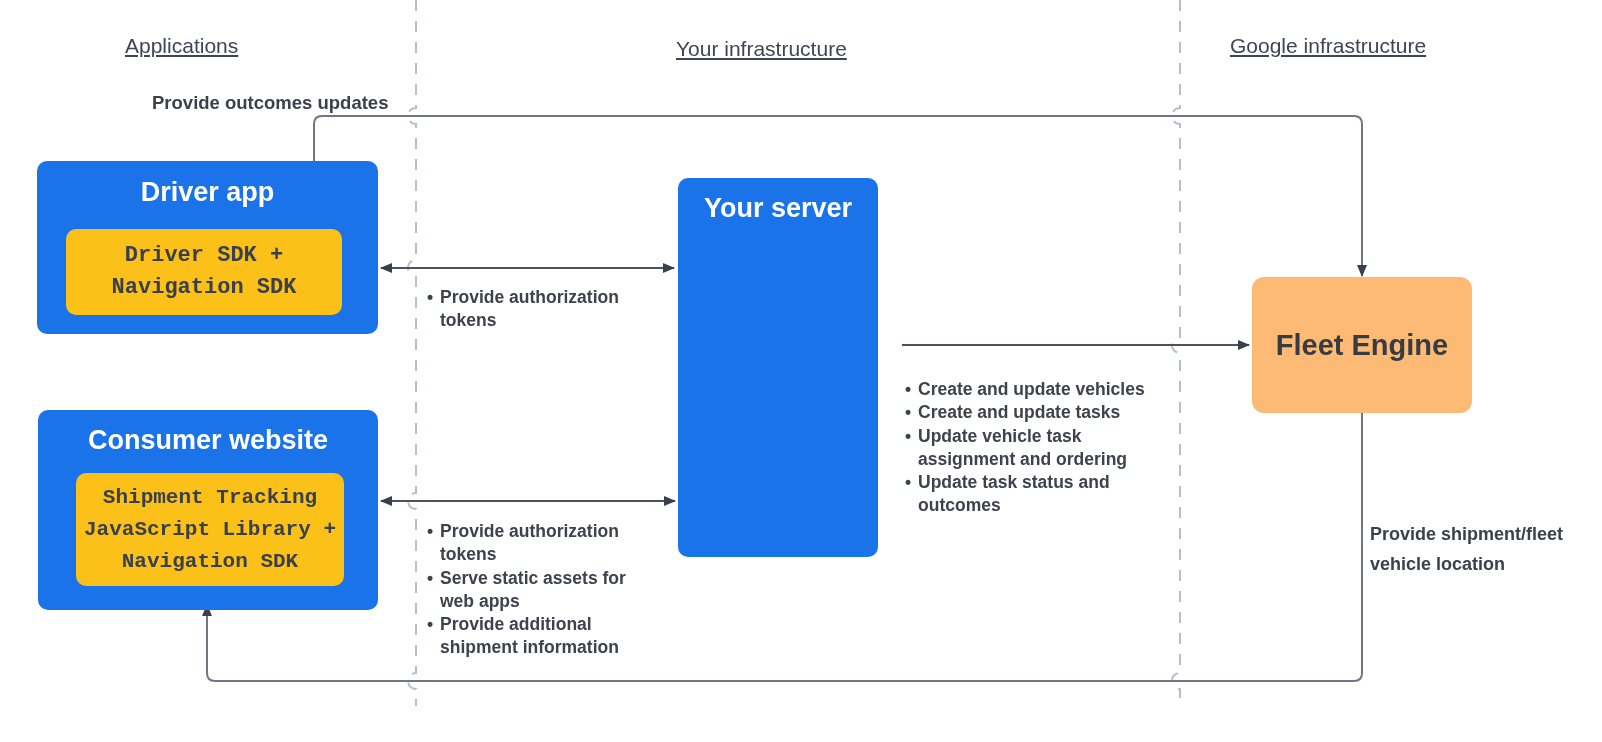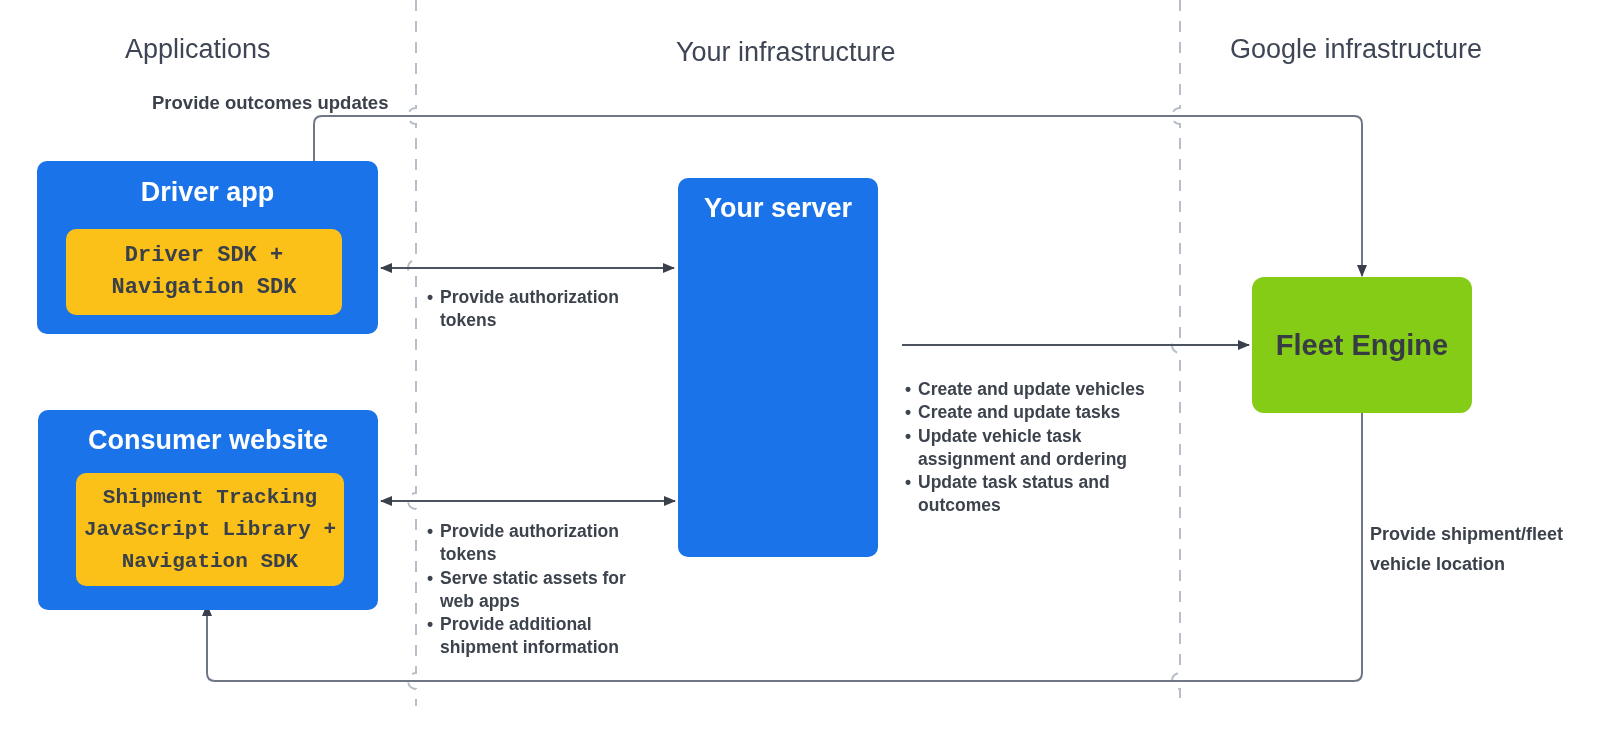--- a/index.html
+++ b/index.html
@@ -2,25 +2,25 @@
 <html><head>
 <meta charset="utf-8">
 <style>
   html,body{margin:0;padding:0;background:#fff;}
   #canvas{
     position:relative;width:1602px;height:742px;background:#ffffff;overflow:hidden;
     font-family:"Liberation Sans",sans-serif;
   }
   svg.wires{position:absolute;left:0;top:0;width:1602px;height:742px;pointer-events:none;}
   .col-heading{
-    position:absolute;font-size:27px;font-weight:400;color:#3e4655;white-space:nowrap;
+    position:absolute;font-size:21px;font-weight:400;color:#3e4655;white-space:nowrap;text-decoration:underline;
   }
   .node{position:absolute;border-radius:10px;}
   .node.blue{background:#1a73e8;}
-  .node.yellow{background:#84cc16;}
+  .node.yellow{background:#fdba74;}
   .node-title{
     position:absolute;left:0;width:100%;text-align:center;
     color:#ffffff;font-weight:700;font-size:27px;line-height:32px;white-space:nowrap;
   }
   .subnode{
     position:absolute;background:#fcc118;border-radius:10px;
     display:flex;align-items:center;justify-content:center;text-align:center;
     color:#3a4049;font-weight:700;font-family:Liberation Mono, monospace;
   }
   .subnode .sub-label{white-space:pre-line;}

